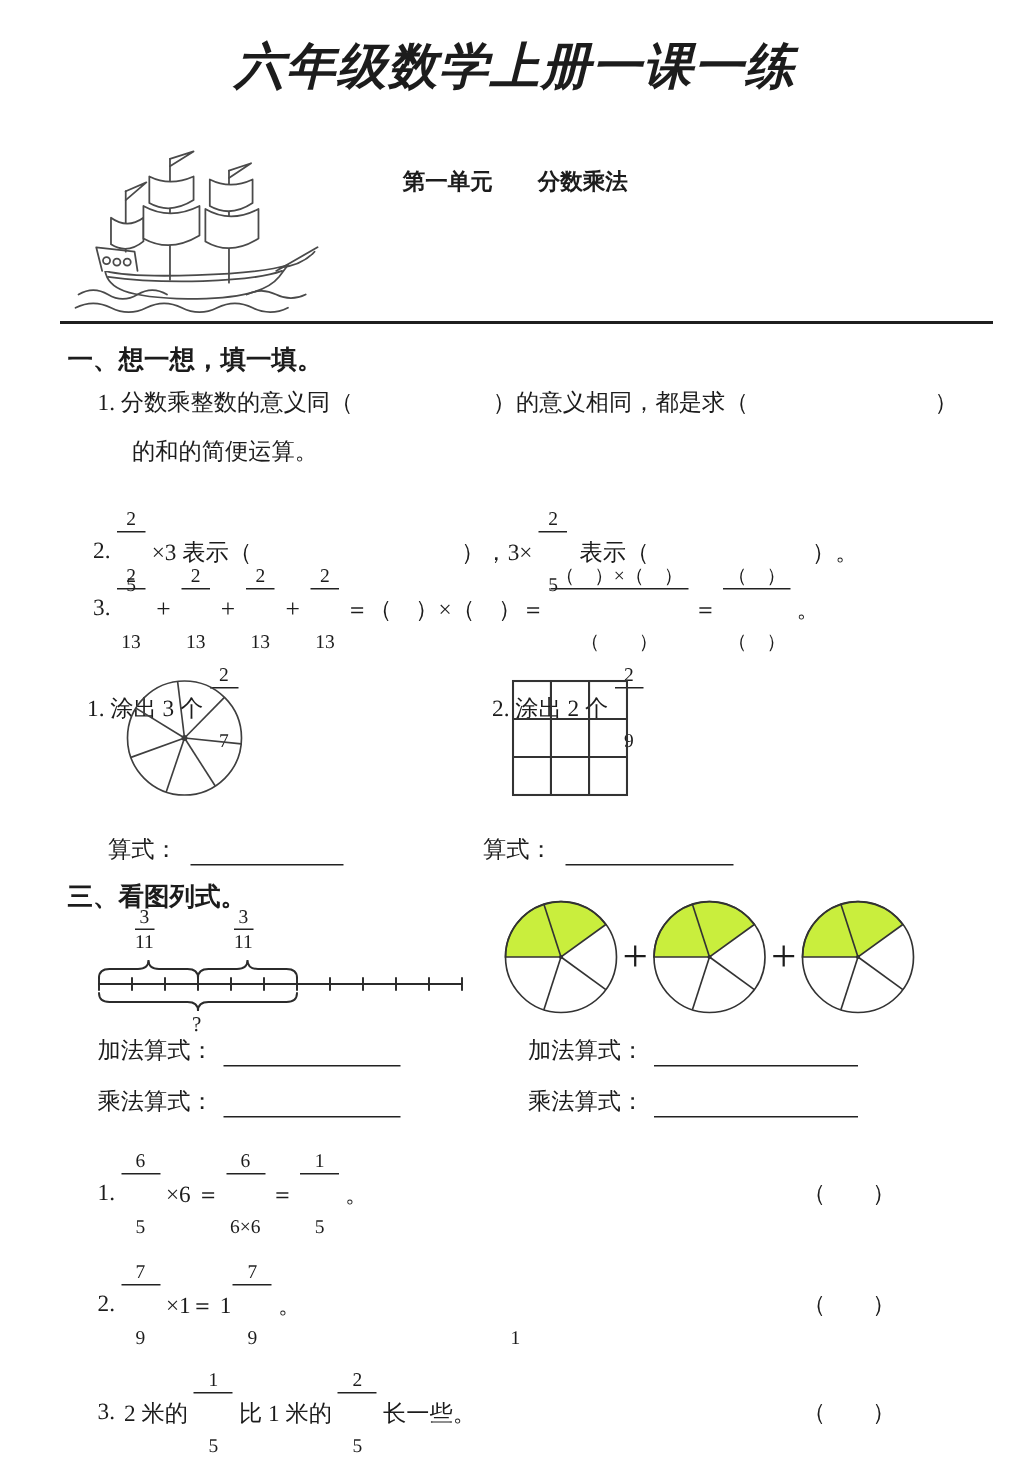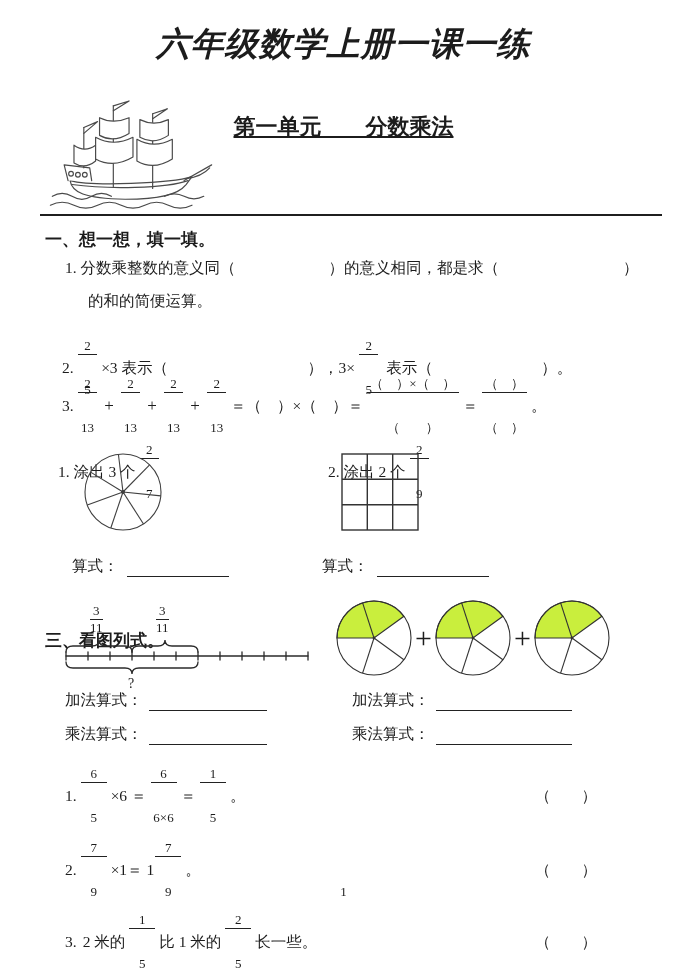--- a/index.html
+++ b/index.html
@@ -2,21 +2,21 @@
 <html><head>
 <meta charset="utf-8">
 <style>
   html,body{margin:0;padding:0;background:#fff;}
   .page{position:relative;width:687px;height:971px;background:#ffffff;overflow:hidden;
         font-family:"Liberation Serif","DejaVu Serif",serif;color:#1c1c1c;font-size:15.5px;}
   .abs{position:absolute;}
   .center{width:100%;text-align:center;}
   .heiti{font-family:"Liberation Sans","DejaVu Sans",sans-serif;font-weight:bold;}
   .title{font-size:33px;font-weight:900;letter-spacing:1px;}
-  .unit{font-size:22px;font-weight:bold;text-decoration:underline;}
+  .unit{font-size:15px;font-weight:bold;}
   .lesson{font-size:19px;font-weight:bold;}
   .nameline{font-size:16px;letter-spacing:.5px;}
   .rule{border-top:2px solid #1f1f1f;width:622px;}
   .sect-h{font-size:17px;}
   .t{white-space:pre-wrap;}
   .qline{display:flex;align-items:center;white-space:pre-wrap;font-size:15.5px;}
   .frac{display:inline-block;vertical-align:-0.55em;text-align:center;line-height:1.05;
         font-size:13px;margin:0 4px;}
   .frac .fnum{display:block;border-bottom:1.3px solid #222;padding:0 3px 1px;}
   .frac .fden{display:block;padding-top:1px;}
@@ -171,21 +171,21 @@
 
   <div class="abs label-row" style="left:72px;top:556px;">
     <span>算式：</span>
     <span class="blank" style="width:102px;margin-left:8px;"></span>
   </div>
   <div class="abs label-row" style="left:322px;top:556px;">
     <span>算式：</span>
     <span class="blank" style="width:112px;margin-left:8px;"></span>
   </div>
 
-  <div class="abs heiti sect-h" style="left:45px;top:586px;margin-top:43px;">三、看图列式。</div>
+  <div class="abs heiti sect-h" style="left:45px;top:586px;">三、看图列式。</div>
 
   <div class="abs" style="left:58px;top:606px;width:280px;height:92px;">
     <span class="frac nl-frac" style="left:28px;">
       <span class="fnum">3</span>
       <span class="fden">11</span>
     </span>
     <span class="frac nl-frac" style="left:94px;">
       <span class="fnum">3</span>
       <span class="fden">11</span>
     </span>

